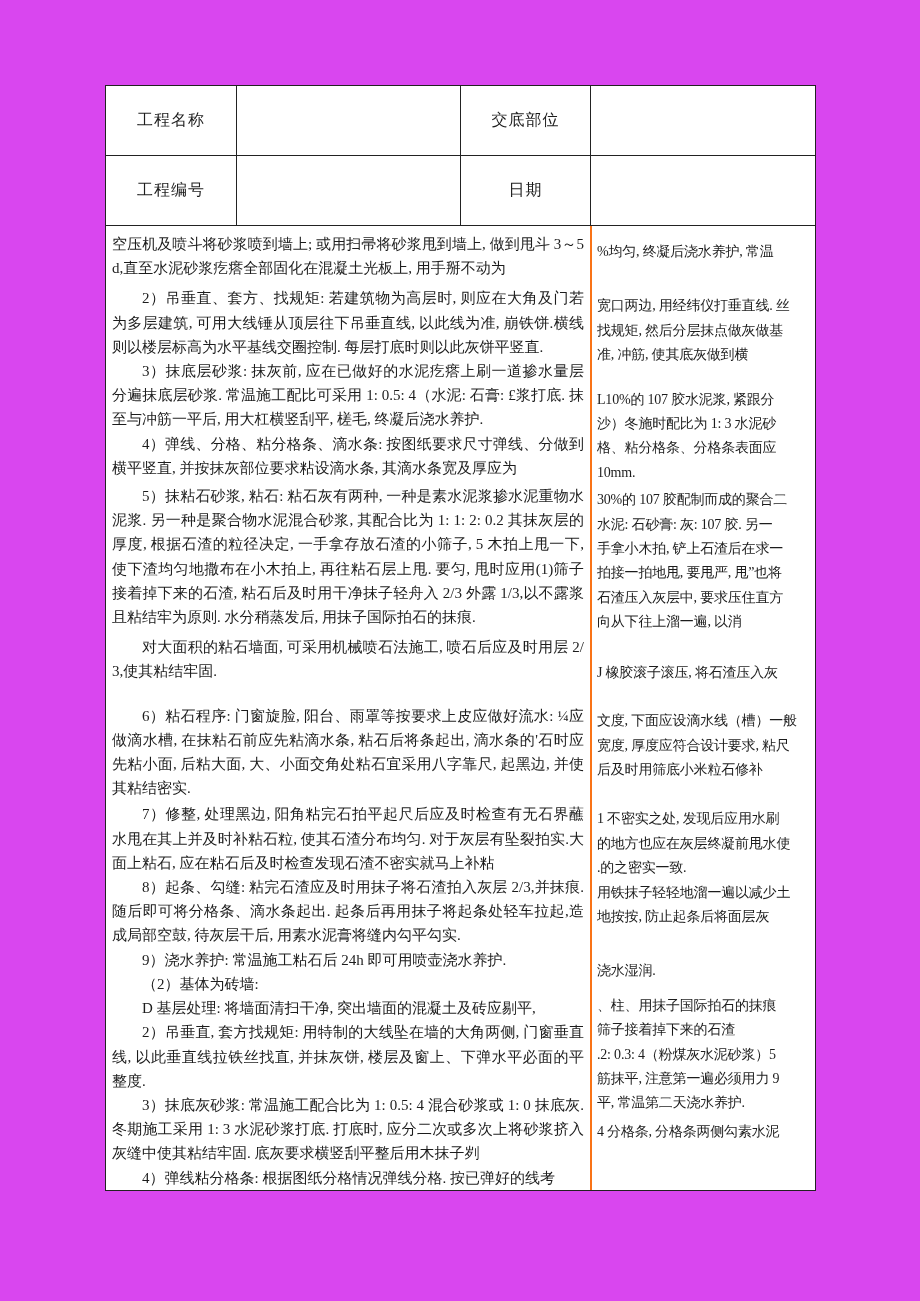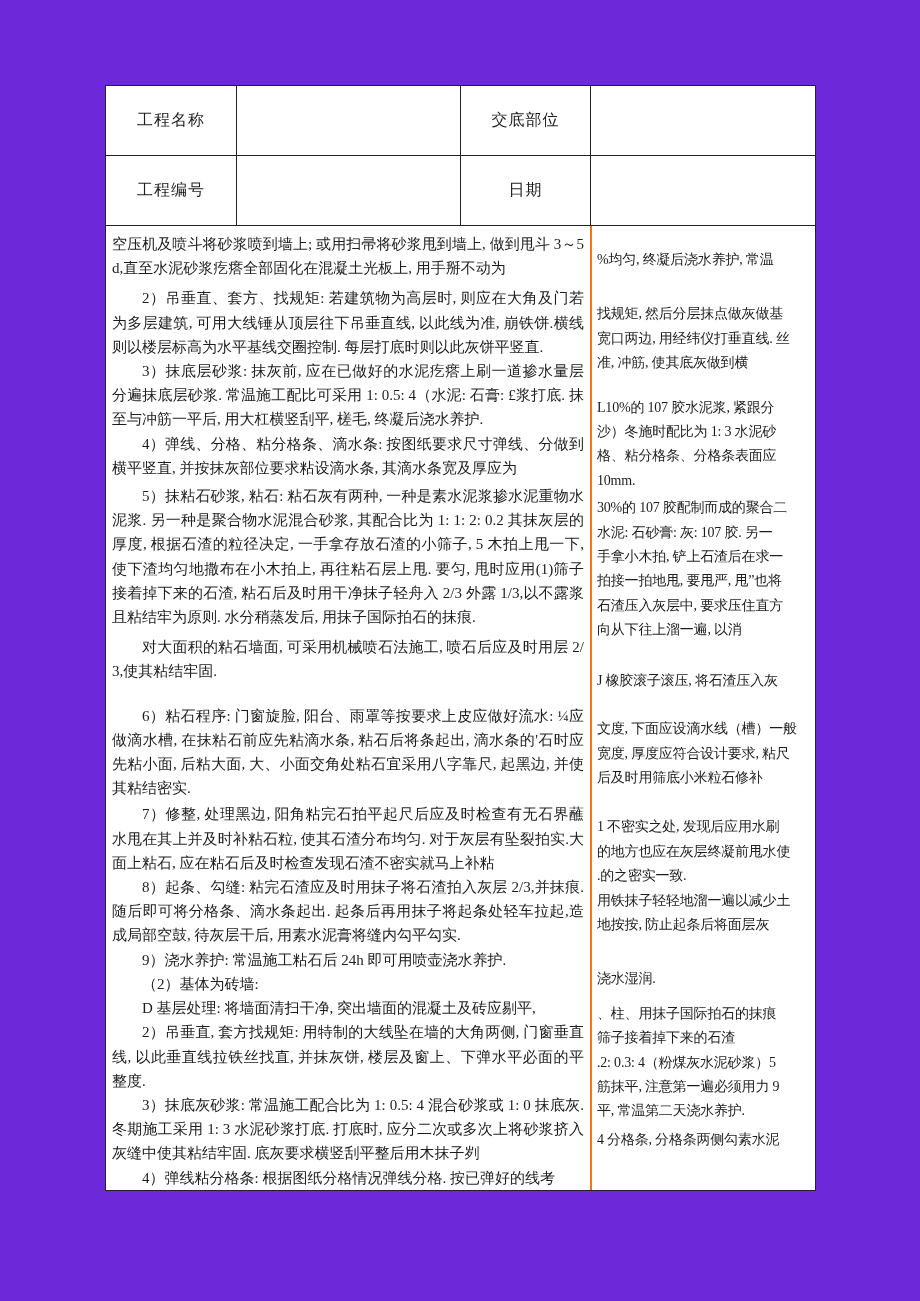--- a/index.html
+++ b/index.html
@@ -4,21 +4,21 @@
 <style>
   * { box-sizing: border-box; }
   html, body {
     margin: 0; padding: 0;
     width: 920px; height: 1301px;
     background: #ffffff;
     font-family: "Liberation Serif", "DejaVu Serif", serif;
     color: #1c1c1c;
     overflow: hidden;
   }
-  .page { position: relative; width: 920px; height: 1301px; background: #6d28d9; }
+  .page { position: relative; width: 920px; height: 1301px; background: #d946ef; }
   .doc {
     position: absolute; left: 105px; top: 85px;
     width: 711px; height: 1106px;
     border: 1px solid #222;
     background: #fff;
   }
   .header-row { display: flex; height: 70px; border-bottom: 1px solid #222; }
   .header-row .cell {
     border-right: 1px solid #222;
     display: flex; align-items: center; justify-content: center;
@@ -87,26 +87,26 @@
           <div class="para indent" style="margin-top: 2px;">7）修整, 处理黑边, 阳角粘完石拍平起尺后应及时检查有无石界蘸水甩在其上并及时补粘石粒, 使其石渣分布均匀. 对于灰层有坠裂拍实.大面上粘石, 应在粘石后及时检查发现石渣不密实就马上补粘</div>
           <div class="para indent" style="margin-top: 0px;">8）起条、勾缝: 粘完石渣应及时用抹子将石渣拍入灰层 2/3,并抹痕. 随后即可将分格条、滴水条起出. 起条后再用抹子将起条处轻车拉起,造成局部空鼓, 待灰层干后, 用素水泥膏将缝内勾平勾实.</div>
           <div class="para indent" style="margin-top: 0px;">9）浇水养护: 常温施工粘石后 24h 即可用喷壶浇水养护.</div>
           <div class="para indent" style="margin-top: 0px;">（2）基体为砖墙:</div>
           <div class="para indent" style="margin-top: 0px;">D 基层处理: 将墙面清扫干净, 突出墙面的混凝土及砖应剔平,</div>
           <div class="para indent" style="margin-top: 0px;">2）吊垂直, 套方找规矩: 用特制的大线坠在墙的大角两侧, 门窗垂直线, 以此垂直线拉铁丝找直, 并抹灰饼, 楼层及窗上、下弹水平必面的平整度.</div>
           <div class="para indent" style="margin-top: 0px;">3）抹底灰砂浆: 常温施工配合比为 1: 0.5: 4 混合砂浆或 1: 0 抹底灰. 冬期施工采用 1: 3 水泥砂浆打底. 打底时, 应分二次或多次上将砂浆挤入灰缝中使其粘结牢固. 底灰要求横竖刮平整后用木抹子刿</div>
           <div class="para indent" style="margin-top: 0px;">4）弹线粘分格条: 根据图纸分格情况弹线分格. 按已弹好的线考</div>
         </div>
       <div class="right-col">
-          <div class="rblock" style="margin-top: 16px;">
+          <div class="rblock" style="margin-top: 8px;">
             <div class="rline">%均匀, 终凝后浇水养护, 常温</div>
           </div>
           <div class="rblock" style="margin-top: 30px;">
+            <div class="rline">宽口两边, 用经纬仪打垂直线. 丝</div>
             <div class="rline">找规矩, 然后分层抹点做灰做基</div>
-            <div class="rline">宽口两边, 用经纬仪打垂直线. 丝</div>
             <div class="rline">准, 冲筋, 使其底灰做到横</div>
           </div>
           <div class="rblock" style="margin-top: 20px;">
             <div class="rline">L10%的 107 胶水泥浆, 紧跟分</div>
             <div class="rline">沙）冬施时配比为 1: 3 水泥砂</div>
             <div class="rline">格、粘分格条、分格条表面应</div>
             <div class="rline">10mm.</div>
           </div>
           <div class="rblock" style="margin-top: 3px;">
             <div class="rline">30%的 107 胶配制而成的聚合二</div>

